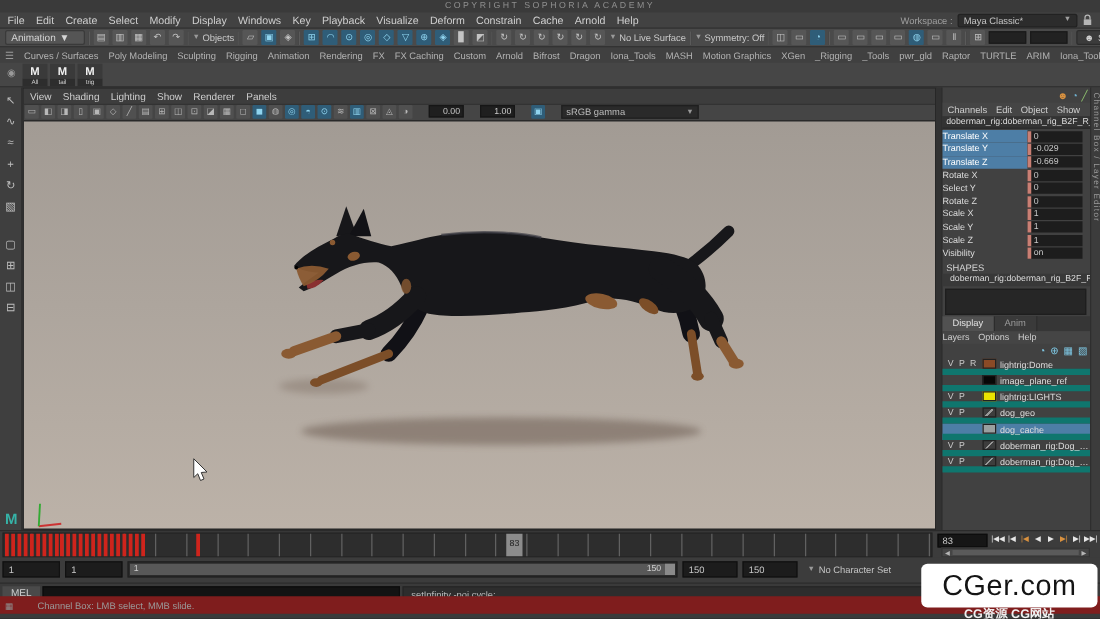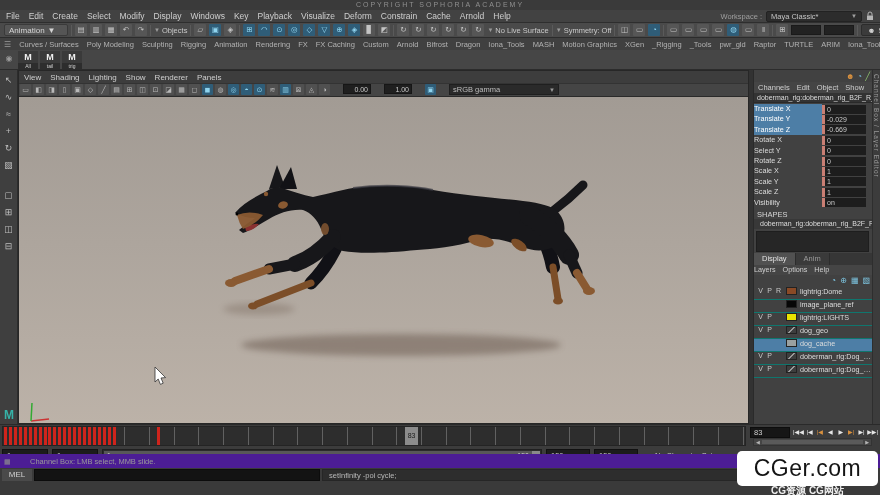--- a/index.html
+++ b/index.html
@@ -78,21 +78,21 @@
   .cb-void{position:absolute;top:161px;left:2px;width:113px;height:21px;background:#262626;border:1px solid #1e1e1e}
 
   .le-tabs{position:absolute;top:183px;left:0;width:100%;height:12px;display:flex;background:#363636}
   .le-tab{padding:0 8px;font-size:7.5px;line-height:12px;color:#9a9a9a;background:#3a3a3a;border-right:1px solid #2c2c2c}
   .le-tab.active{background:#515151;color:#e2e2e2}
   .le-menu{position:absolute;top:195px;left:0;width:100%;height:10px;display:flex;gap:7px;padding:0 0;background:#454545}
   .le-menu span{font-size:7.2px;color:#cfcfcf;line-height:10px}
   .le-icons{position:absolute;top:205px;right:2px;height:11px;display:flex;gap:4px;align-items:center}
   .le-icons span{font-size:8px;color:#7ec7e3}
   .le-list{position:absolute;top:217px;left:0;width:100%}
-  .le-row{display:flex;height:13px;align-items:flex-start;border-bottom:1px solid #0f766e;padding-left:2px}
+  .le-row{display:flex;height:13px;align-items:center;border-bottom:5px solid #0f766e;padding-left:2px}
   .le-row.sel{background:#4d7ea6}
   .le-cell{width:9px;font-size:7px;color:#c9c9c9;text-align:center}
   .le-sw{width:11px;height:8px;margin:0 3px;border:1px solid #222;flex:0 0 auto}
   .le-sw.none{background:linear-gradient(135deg,transparent 44%,#999 44%,#999 56%,transparent 56%);background-color:#3d3d3d}
   .le-name{flex:1;font-size:7.2px;color:#ddd;white-space:nowrap;overflow:hidden;text-overflow:ellipsis}
 
   
   .timerow{top:424px;height:22px;background:#3c3c3c;border-top:1px solid #2a2a2a}
   .ruler{position:absolute;left:2px;top:1px;width:744px;height:20px;background:#2d2d2d;border:1px solid #242424}
   .tick{position:absolute;top:0;height:100%}
@@ -115,21 +115,21 @@
   .rangebar .e{position:absolute;right:12px;top:0;font-size:7px;color:#cfcfcf;line-height:12px}
   .rangebar .handle{position:absolute;right:1px;top:1px;width:8px;height:9px;background:#8a8a8a}
   .rg-dd{position:absolute;top:3px;height:13px;display:flex;align-items:center;gap:3px;font-size:7.5px;color:#c5c5c5;white-space:nowrap}
   .rg-dd .car{font-size:6px;color:#999}
 
   
   .cmdrow{top:466px;height:15px;background:#3a3a3a;border-top:1px solid #2c2c2c}
   .mel-label{position:absolute;left:2px;top:2px;width:30px;height:12px;background:#4a4a4a;color:#d0d0d0;font-size:8px;text-align:center;line-height:12px}
   .cmd-input{position:absolute;left:34px;top:2px;width:286px;height:12px;background:#131313;border:1px solid #0c0c0c}
   .cmd-result{position:absolute;left:322px;top:2px;width:556px;height:12px;background:#2d2d2d;border:1px solid #262626;color:#b9b9b9;font-size:7.5px;line-height:11px;padding-left:6px}
-  .helprow{top:454px;height:14px;background:#4c1d95}
+  .helprow{top:477px;height:14px;background:#7f1d1d}
   .help-icon{position:absolute;left:4px;top:4px;font-size:7px;color:#8f8f8f}
   .help-text{position:absolute;left:30px;top:3px;font-size:7.5px;color:#9a9a9a}
 
   
   .wm-box{position:absolute;left:737px;top:451px;width:141px;height:35px;background:#fff;border-radius:5px;z-index:60;display:flex;align-items:center;justify-content:center}
   .wm-title{font-size:23px;color:#141414;letter-spacing:0.5px}
   .wm-sub{position:absolute;left:737px;top:484px;width:141px;text-align:center;font-size:10px;font-weight:bold;color:#f0f0f0;z-index:61}
 </style>
 </head>
 <body>

